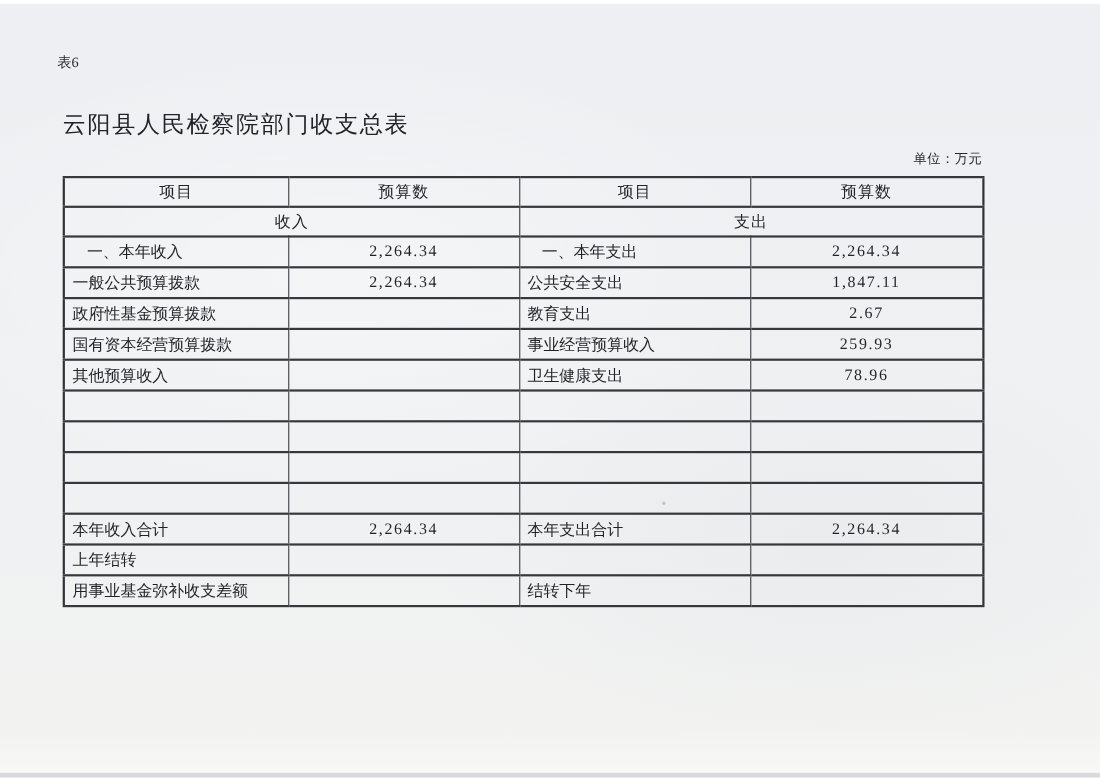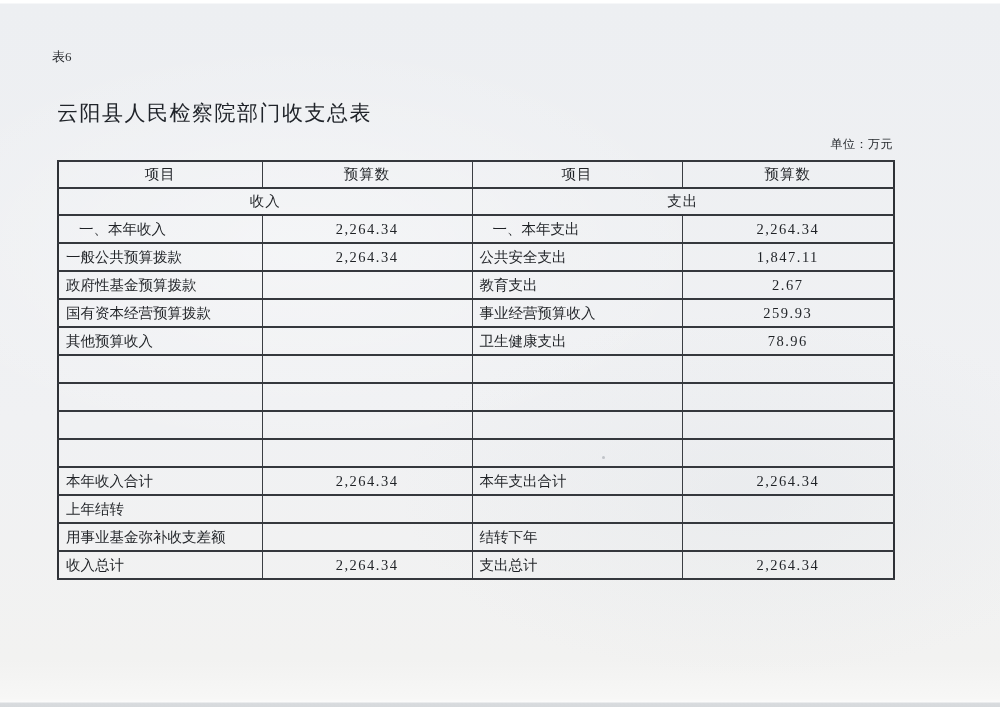--- a/index.html
+++ b/index.html
@@ -144,23 +144,17 @@
           <td class="value-cell"></td>
           <td class="item-cell"></td>
           <td class="value-cell"></td>
         </tr>
         <tr>
           <td class="item-cell">用事业基金弥补收支差额</td>
           <td class="value-cell"></td>
           <td class="item-cell">结转下年</td>
           <td class="value-cell"></td>
         </tr>
-        <tr>
-          <td class="item-cell">收入总计</td>
-          <td class="value-cell">2,264.34</td>
-          <td class="item-cell">支出总计</td>
-          <td class="value-cell">2,264.34</td>
-        </tr>
       </tbody>
   </table>
 
   <div class="speck"></div>
 </div>
 
 </body></html>

